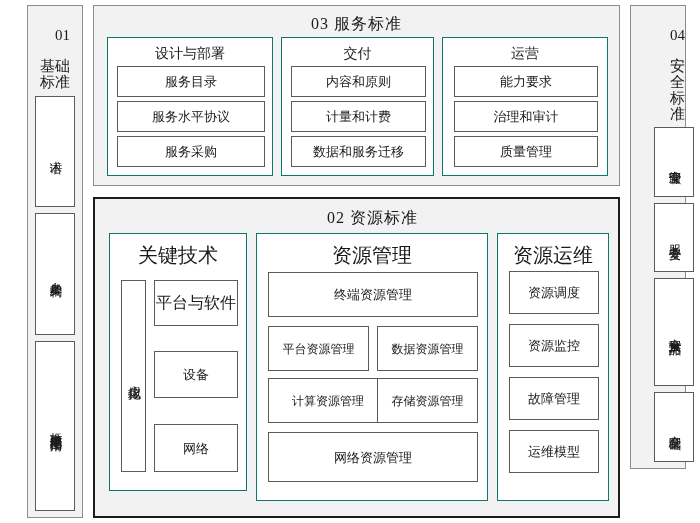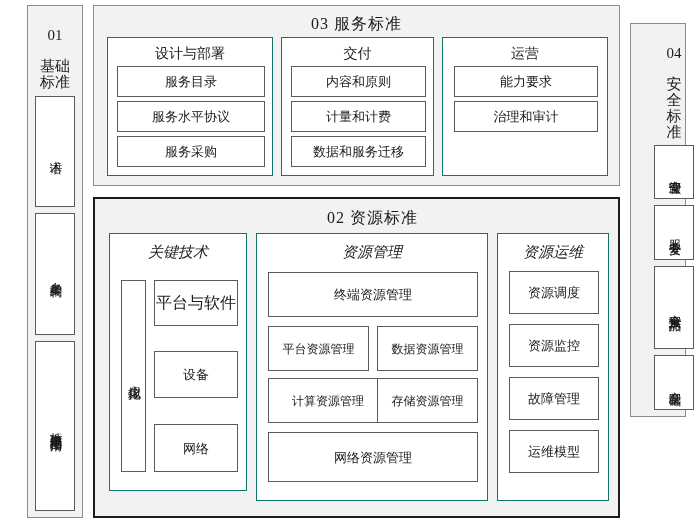--- a/index.html
+++ b/index.html
@@ -32,21 +32,21 @@
   .side-col{
     position:absolute;
     background:#f2f2f2;
     border:1px solid #8c8c8c;
     box-sizing:border-box;
     display:flex;
     flex-direction:column;
     align-items:center;
   }
   .side-head{
-    text-align:center;
+    text-align:right;
     font-size:15px;
     line-height:1.05;
     margin-top:6px;
     margin-bottom:5px;
     white-space:pre-line;
   }
   .side-head .num{display:block;font-size:15px;}
   .vbox{
     background:#ffffff;
     border:1px solid #5b5b5b;
@@ -72,21 +72,21 @@
     background:#ffffff;
     border:1px solid #0f766e;
     box-sizing:border-box;
   }
   .group-title{
     text-align:center;
     font-size:14px;
     line-height:1;
     white-space:nowrap;
   }
-  .group-title.big{font-size:15px;font-style:italic;}
+  .group-title.big{font-size:20px;}
   .item{
     position:absolute;
     background:#ffffff;
     border:1px solid #5b5b5b;
     box-sizing:border-box;
     display:flex;
     align-items:center;
     justify-content:center;
     font-size:13px;
     line-height:1;
@@ -109,21 +109,21 @@
       <span class="vtext">术语</span>
     </div>
     <div class="vbox" style="height:128px;">
       <span class="vtext">参考架构</span>
     </div>
     <div class="vbox" style="height:180px;">
       <span class="vtext">标准集成应用指南</span>
     </div>
   </div>
 
-  <div class="side-col" style="left:630px;top:23px;width:56px;height:394px;padding-left:32px;">
+  <div class="side-col" style="left:630px;top:5px;width:56px;height:464px;padding-left:32px;">
     <div class="side-head">
       <span class="num">04</span>
       <span>安全
 标准</span>
     </div>
     <div class="vbox" style="height:85px;">
       <span class="vtext">安全管理</span>
     </div>
     <div class="vbox" style="height:85px;">
       <span class="vtext">服务安全</span>
@@ -150,20 +150,21 @@
       <div class="group-title" style="position:absolute;left:0;top:9px;width:100%;">交付</div>
       <div class="item" style="left:9px;top:28px;width:135px;height:31px;">内容和原则</div>
       <div class="item" style="left:9px;top:63px;width:135px;height:31px;">计量和计费</div>
       <div class="item" style="left:9px;top:98px;width:135px;height:31px;">数据和服务迁移</div>
     </div>
 
     <div class="group" style="left:348px;top:31px;width:166px;height:139px;">
       <div class="group-title" style="position:absolute;left:0;top:9px;width:100%;">运营</div>
       <div class="item" style="left:11px;top:28px;width:144px;height:31px;">能力要求</div>
       <div class="item" style="left:11px;top:63px;width:144px;height:31px;">治理和审计</div>
+      <div class="item" style="left:11px;top:98px;width:144px;height:31px;">质量管理</div>
     </div>
   </div>
 
   <div class="panel dark" style="left:93px;top:197px;width:527px;height:321px;">
     <div class="panel-title" style="position:absolute;left:16px;top:11px;width:100%;">02  资源标准</div>
 
     <div class="group" style="left:14px;top:34px;width:138px;height:258px;">
       <div class="group-title big" style="position:absolute;left:0;top:11px;width:100%;">关键技术</div>
 
       <div class="item" style="left:11px;top:46px;width:25px;height:192px;">

